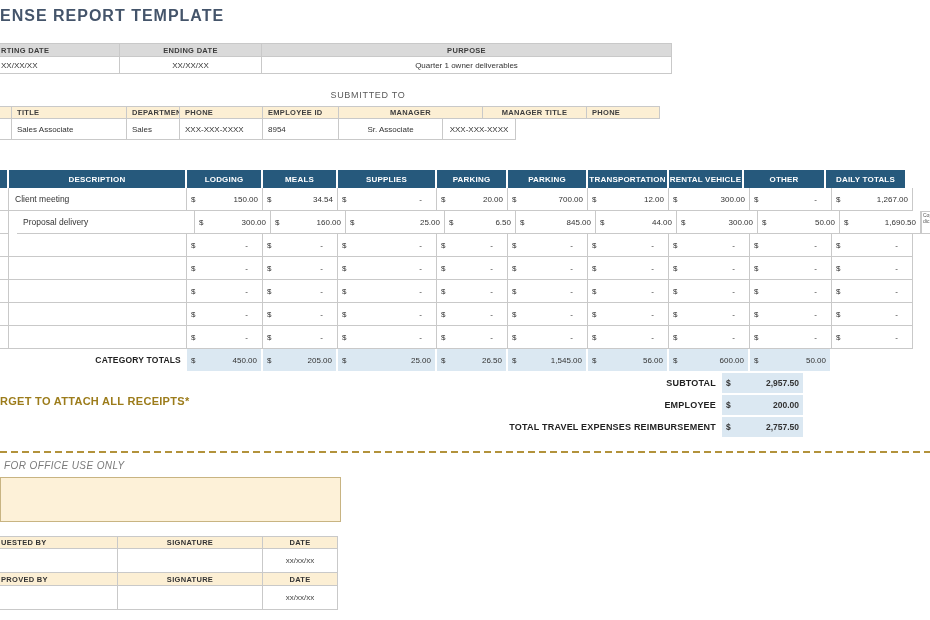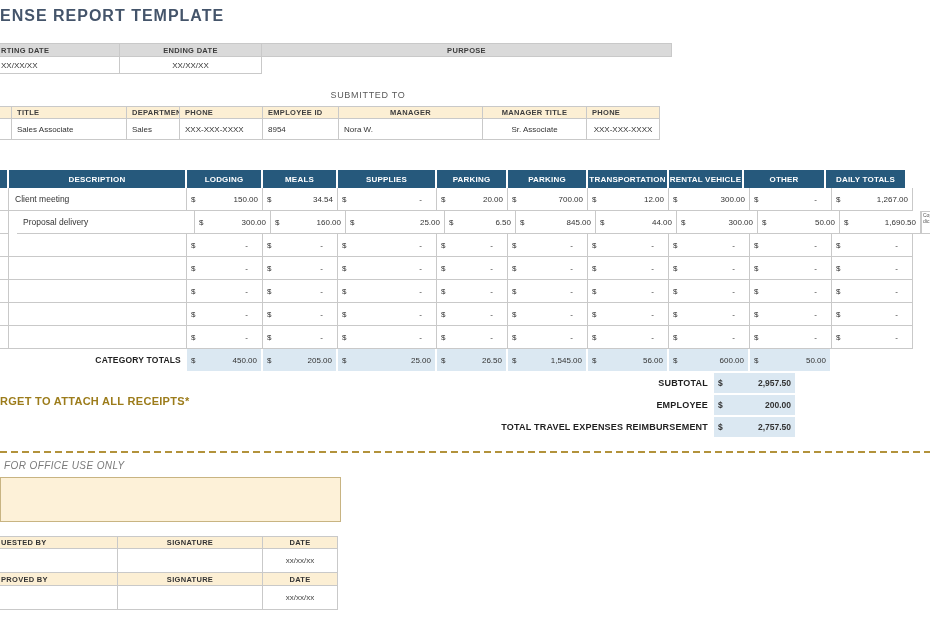--- a/index.html
+++ b/index.html
@@ -44,21 +44,21 @@
   .money{display:flex;justify-content:space-between;padding:0 4px;font-size:8px}
   .money .amt{text-align:right}
   .money .amt.dash{padding-right:10px}
   .cat .cell{height:22px}
   .cat .money{background:var(--light_blue);border:none;border-right:2px solid #fff}
   .cat-label{justify-content:flex-end;padding-right:6px;font-weight:bold;font-size:8.5px;border:none;background:#fff;letter-spacing:.2px;color:#1f1f1f}
   .cat-empty{border:none;background:#fff}
   .note-cell{width:16px;border:none;border-left:1px solid var(--border);border-top:1px solid var(--border);border-bottom:1px solid var(--border);
     font-size:5px;line-height:5.5px;color:#555;padding:1px;white-space:normal;align-items:flex-start}
   
-  #summary{position:absolute;left:0;top:373px;width:812px}
+  #summary{position:absolute;left:8px;top:373px;width:812px}
   .sum-row{display:flex;justify-content:flex-end;align-items:stretch;height:20px;margin-bottom:2px;padding-right:17px}
   .sum-label{display:flex;align-items:center;justify-content:flex-end;padding-right:6px;font-weight:bold;font-size:9px;color:#1f1f1f;letter-spacing:.2px}
   .sum-val{width:81px;background:var(--light_blue);display:flex;justify-content:space-between;align-items:center;padding:0 4px;font-size:8.5px;font-weight:bold;box-sizing:border-box}
   #receipts{position:absolute;left:0;top:395px;font-size:11px;font-weight:bold;color:var(--gold);letter-spacing:.3px;white-space:nowrap}
   #divider{position:absolute;left:0;top:451px;width:930px;height:2px;background:repeating-linear-gradient(90deg,var(--dash) 0 7px,transparent 7px 11px)}
   #office-label{position:absolute;left:4px;top:460px;font-style:italic;font-size:10px;color:#7a7a7a;letter-spacing:.4px}
   #office-box{position:absolute;left:0;top:477px;width:341px;height:45px;background:var(--office_bg);border:1px solid var(--office_border);box-sizing:border-box}
   #approvals{top:536px}
   .a-head .cell{font-size:7.5px;font-weight:bold;color:#333;letter-spacing:.3px}
   .date-val{font-size:8px;color:#444}
@@ -70,20 +70,21 @@
 
 <div class="table" id="trip">
   <div class="trow">
     <div class="cell gray hdr bt w120 h14 al0">RTING DATE</div>
     <div class="cell gray hdr bt w142 h14 ac">ENDING DATE</div>
     <div class="cell gray hdr bt w410 h14 ac">PURPOSE</div>
   </div>
   <div class="trow">
     <div class="cell w120 h17 al0">XX/XX/XX</div>
     <div class="cell w142 h17 ac">XX/XX/XX</div>
+    <div class="cell w410 h17 ac">Quarter 1 owner deliverables</div>
   </div>
 </div>
 
 <div id="submitted-label">SUBMITTED TO</div>
 
 <div class="table" id="submitted">
   <div class="trow">
     <div class="cell cream hdr bt w12 h13"></div>
     <div class="cell cream hdr bt w115 h13 al">TITLE</div>
     <div class="cell cream hdr bt w53 h13 al">DEPARTMENT</div>
@@ -92,21 +93,20 @@
     <div class="cell cream hdr bt w144 h13 ac">MANAGER</div>
     <div class="cell cream hdr bt w104 h13 ac">MANAGER TITLE</div>
     <div class="cell cream hdr bt w73 h13 al">PHONE</div>
   </div>
   <div class="trow">
     <div class="cell w12 h21"></div>
     <div class="cell w115 h21 al">Sales Associate</div>
     <div class="cell w53 h21 al">Sales</div>
     <div class="cell w83 h21 al">XXX-XXX-XXXX</div>
     <div class="cell w76 h21 al">8954</div>
-    <div class="cell w144 h21 al">Nora W.</div>
     <div class="cell w104 h21 ac">Sr. Associate</div>
     <div class="cell w73 h21 ac">XXX-XXX-XXXX</div>
   </div>
 </div>
 
 <div class="table" id="expense">
     <div class="trow exp-head">
       <div class="cell sliver"></div>
       <div class="cell" style="width: 178px;">DESCRIPTION</div>
       <div class="cell" style="width: 76px; text-align: right;">LODGING</div>

